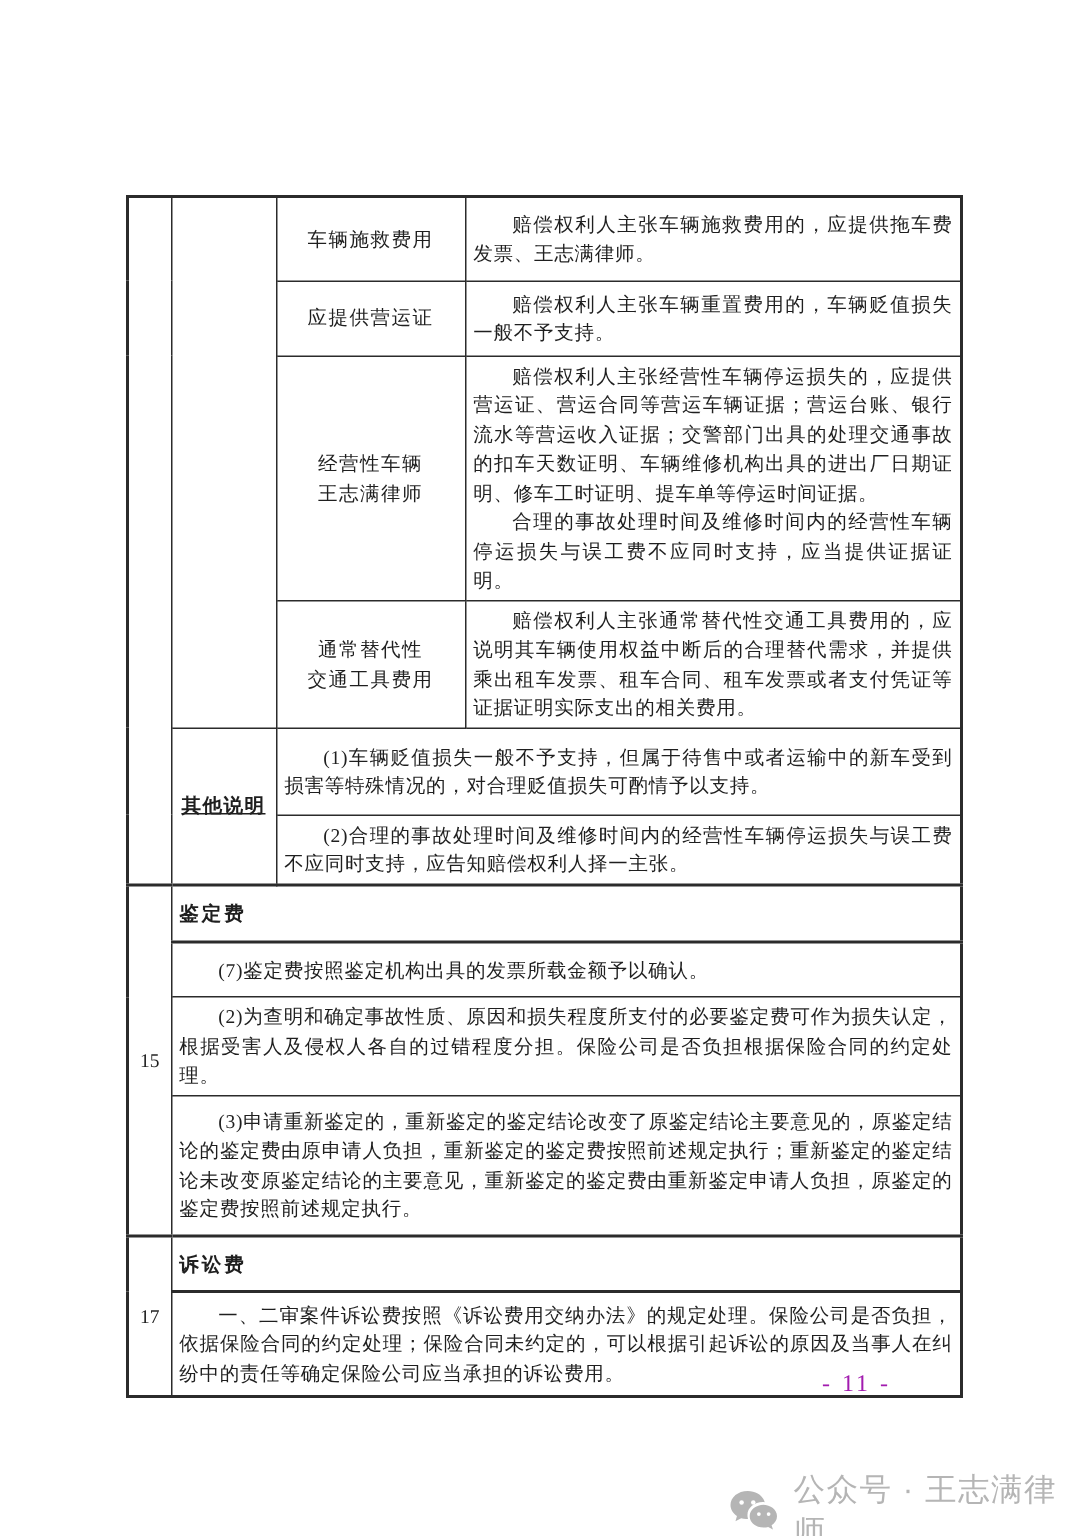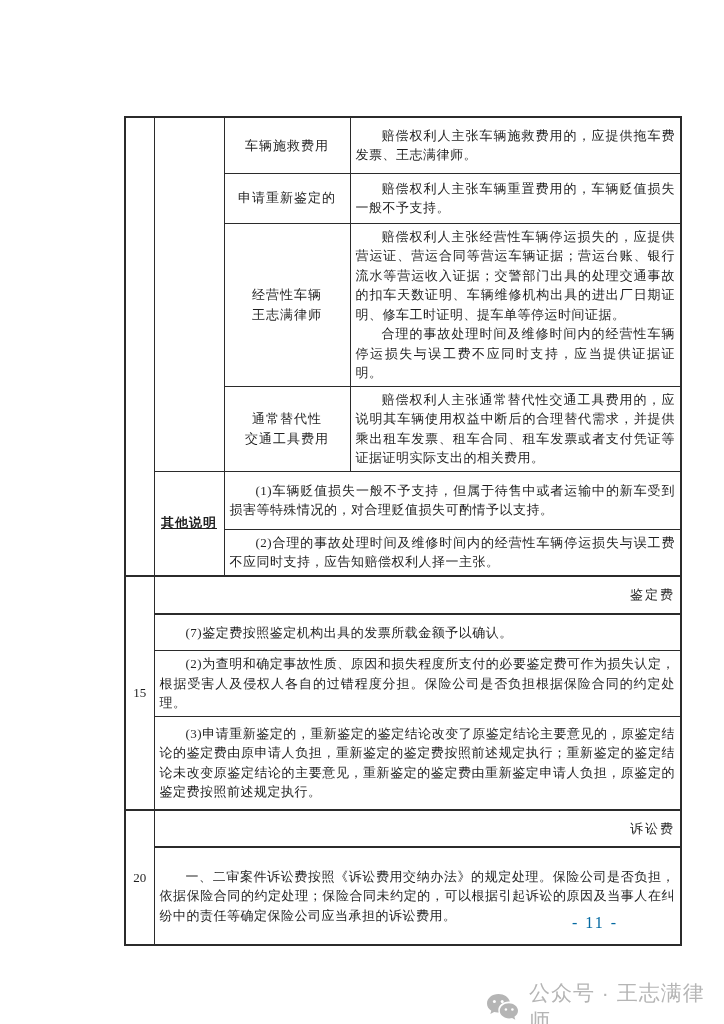--- a/index.html
+++ b/index.html
@@ -8,57 +8,56 @@
     background: #ffffff;
     position: relative;
     font-family: "Liberation Serif", "DejaVu Serif", serif;
     color: #1f1f1f;
     overflow: hidden;
   }
 
   
   table.doc-table {
     position: absolute;
-    left: 84px; top: 116px;
+    left: 84px; top: 130px;
     width: 556px;
     border-collapse: collapse;
     table-layout: fixed;
     border: 2px solid #2b2b2b;
-    margin-left: 40px;
   }
   .doc-table td {
     border: 1px solid #2b2b2b;
     padding: 3px 5px;
     font-size: 13px;
     line-height: 19.5px;
     vertical-align: middle;
     overflow: hidden;
   }
   .num-cell   { text-align: center; font-size: 13px; }
   .cat-cell   { text-align: center; font-weight: bold; font-size: 13.5px; letter-spacing: 1px; text-decoration: underline; }
   .item-cell  { text-align: center; white-space: pre-line; letter-spacing: 1px; }
   .desc-cell p, .note-cell p {
     margin: 0;
     text-indent: 2em;
     text-align: justify;
     letter-spacing: 0.5px;
   }
-  .title-cell { text-align: right; font-weight: normal; font-size: 14px; letter-spacing: 2px; }
+  .title-cell { text-align: left; font-weight: bold; font-size: 14px; letter-spacing: 2px; }
   tr.thick-top td    { border-top: 2px solid #2b2b2b; }
   td.thick-bottom    { border-bottom: 2px solid #2b2b2b; }
 
   
   .page-number {
     position: absolute;
     left: 548px; top: 914px;
     width: 70px;
-    text-align: right;
+    text-align: left;
     font-size: 16px;
     letter-spacing: 2px;
-    color: #0369a1;
+    color: #a21caf;
   }
 
   
   .footer-watermark {
     position: absolute;
     left: 486px; top: 979px;
     display: flex;
     align-items: center;
     gap: 9px;
     color: #b5b5b5;
@@ -82,21 +81,21 @@
   <tbody>
       <tr style="height:56px">
     <td class="num-cell" rowspan="6"></td>
     <td class="cat-cell" rowspan="4"></td>
     <td class="item-cell">车辆施救费用</td>
     <td class="desc-cell">
       <p>赔偿权利人主张车辆施救费用的，应提供拖车费发票、王志满律师。</p>
     </td>
   </tr>
   <tr style="height:50px">
-    <td class="item-cell">申请重新鉴定的</td>
+    <td class="item-cell">应提供营运证</td>
     <td class="desc-cell">
       <p>赔偿权利人主张车辆重置费用的，车辆贬值损失一般不予支持。</p>
     </td>
   </tr>
   <tr style="height:157px">
     <td class="item-cell">经营性车辆
 王志满律师</td>
     <td class="desc-cell">
       <p>赔偿权利人主张经营性车辆停运损失的，应提供营运证、营运合同等营运车辆证据；营运台账、银行流水等营运收入证据；交警部门出具的处理交通事故的扣车天数证明、车辆维修机构出具的进出厂日期证明、修车工时证明、提车单等停运时间证据。</p>
       <p>合理的事故处理时间及维修时间内的经营性车辆停运损失与误工费不应同时支持，应当提供证据证明。</p>
@@ -136,24 +135,24 @@
       <p>(2)为查明和确定事故性质、原因和损失程度所支付的必要鉴定费可作为损失认定，根据受害人及侵权人各自的过错程度分担。保险公司是否负担根据保险合同的约定处理。</p>
     </td>
   </tr>
   <tr style="height:94px">
     <td class="note-cell" colspan="3">
       <p>(3)申请重新鉴定的，重新鉴定的鉴定结论改变了原鉴定结论主要意见的，原鉴定结论的鉴定费由原申请人负担，重新鉴定的鉴定费按照前述规定执行；重新鉴定的鉴定结论未改变原鉴定结论的主要意见，重新鉴定的鉴定费由重新鉴定申请人负担，原鉴定的鉴定费按照前述规定执行。</p>
     </td>
   </tr>
 
   <tr class="thick-top" style="height:37px">
-    <td class="num-cell" rowspan="2">20</td>
+    <td class="num-cell" rowspan="2">17</td>
     <td class="title-cell thick-bottom" colspan="3">诉讼费</td>
   </tr>
-  <tr style="height:98px">
+  <tr style="height:70px">
     <td class="note-cell" colspan="3">
       <p>一、二审案件诉讼费按照《诉讼费用交纳办法》的规定处理。保险公司是否负担，依据保险合同的约定处理；保险合同未约定的，可以根据引起诉讼的原因及当事人在纠纷中的责任等确定保险公司应当承担的诉讼费用。</p>
     </td>
   </tr>
 </tbody>
   </table>
 
 <div class="page-number">- 11 -</div>
 
 <div class="footer-watermark">

